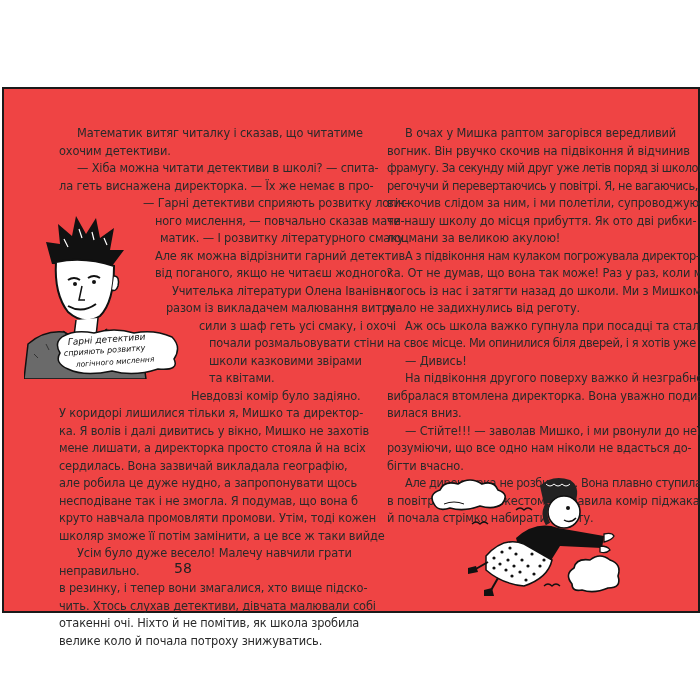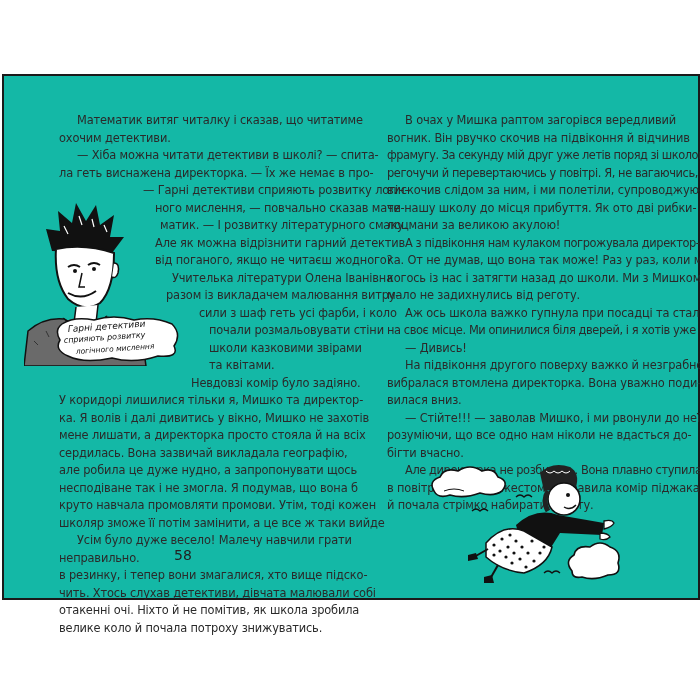--- a/index.html
+++ b/index.html
@@ -1,19 +1,19 @@
 <!DOCTYPE html>
 <html><head>
 <meta charset="utf-8">
 <style>
   html, body { margin:0; padding:0; background:#ffffff; }
   body { width:700px; height:700px; position:relative; overflow:hidden;
          font-family:"DejaVu Sans", sans-serif; color:#2a2a2a; }
-  .spread { position:absolute; left:2px; top:74px; width:694px; height:522px;
-            border:2px solid #1a1a1a; background:#14b8a6; }
+  .spread { position:absolute; left:2px; top:87px; width:694px; height:522px;
+            border:2px solid #1a1a1a; background:#ef4444; }
   .col { position:absolute; font-size:11.4px; line-height:17.5px; letter-spacing:-0.15px; }
   .left { left:55px; top:36px; width:262px; }
   .right { left:383px; top:36px; width:262px; }
   .line { display:block; white-space:nowrap; text-align:justify; text-align-last:justify; }
   .line.last { text-align-last:left; }
   .ind { padding-left:18px; }
   .pagenum { position:absolute; left:170px; top:471px; font-size:14px; color:#222; }
   .illo { position:absolute; }
 </style>
 </head>
@@ -26,21 +26,21 @@
     <span class="line last">охочим детективи.</span>
     <span class="line ind">— Хіба можна читати детективи в школі? — спита-</span>
     <span class="line">ла геть виснажена директорка. — Їх же немає в про-</span>
     <span class="line" style="padding-left:84px">— Гарні детективи сприяють розвитку логіч-</span>
     <span class="line" style="padding-left:96px">ного мислення, — повчально сказав мате-</span>
     <span class="line" style="padding-left:101px">матик. — І розвитку літературного смаку.</span>
     <span class="line" style="padding-left:96px">Але як можна відрізнити гарний детектив</span>
     <span class="line last" style="padding-left:96px">від поганого, якщо не читаєш жодного?</span>
     <span class="line" style="padding-left:113px">Учителька літератури Олена Іванівна</span>
     <span class="line" style="padding-left:107px">разом із викладачем малювання витру-</span>
-    <span class="line" style="padding-left:140px">сили з шаф геть усі фарби, і коло</span>
+    <span class="line" style="padding-left:140px">сили з шаф геть усі смаку, і охочі</span>
     <span class="line" style="padding-left:150px">почали розмальовувати стіни</span>
     <span class="line" style="padding-left:150px">школи казковими звірами</span>
     <span class="line last" style="padding-left:150px">та квітами.</span>
     <span class="line last" style="padding-left:132px">Невдовзі комір було задіяно.</span>
     <span class="line">У коридорі лишилися тільки я, Мишко та директор-</span>
     <span class="line">ка. Я волів і далі дивитись у вікно, Мишко не захотів</span>
     <span class="line">мене лишати, а директорка просто стояла й на всіх</span>
     <span class="line">сердилась. Вона зазвичай викладала географію,</span>
     <span class="line">але робила це дуже нудно, а запропонувати щось</span>
     <span class="line">несподіване так і не змогла. Я подумав, що вона б</span>

